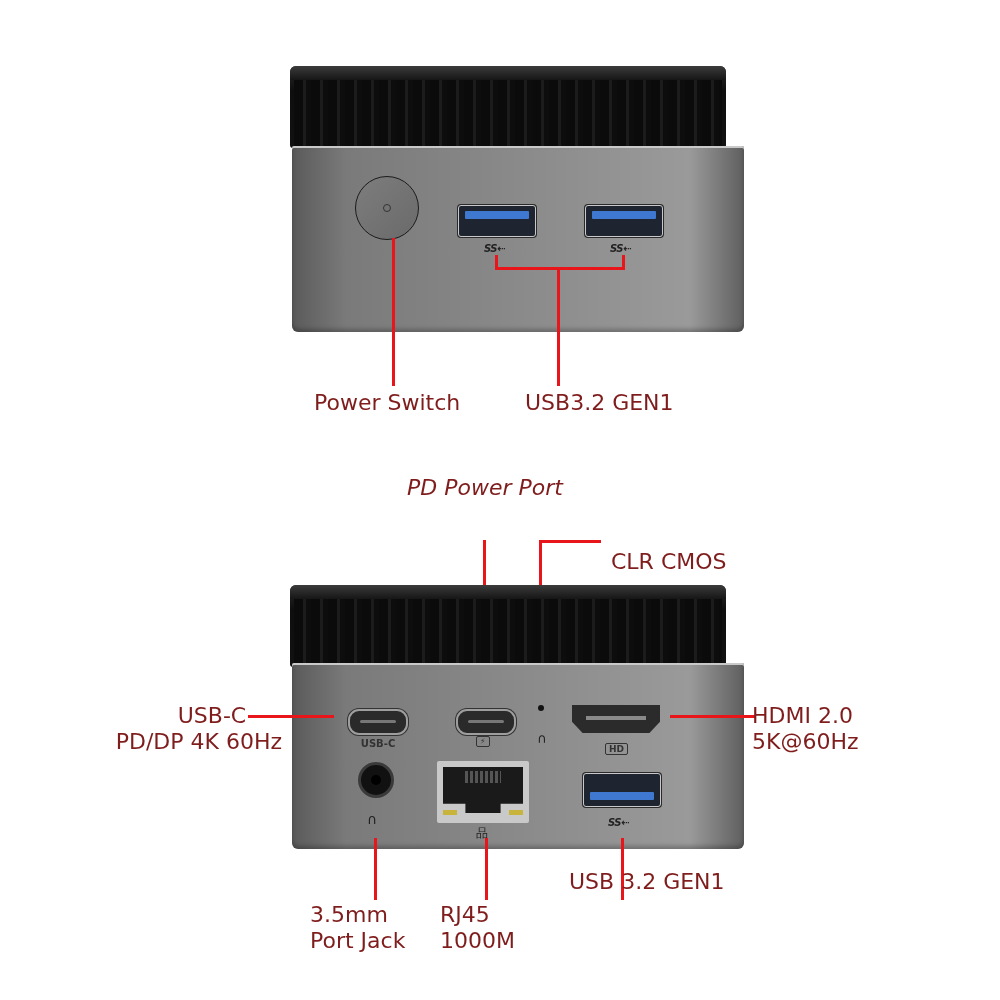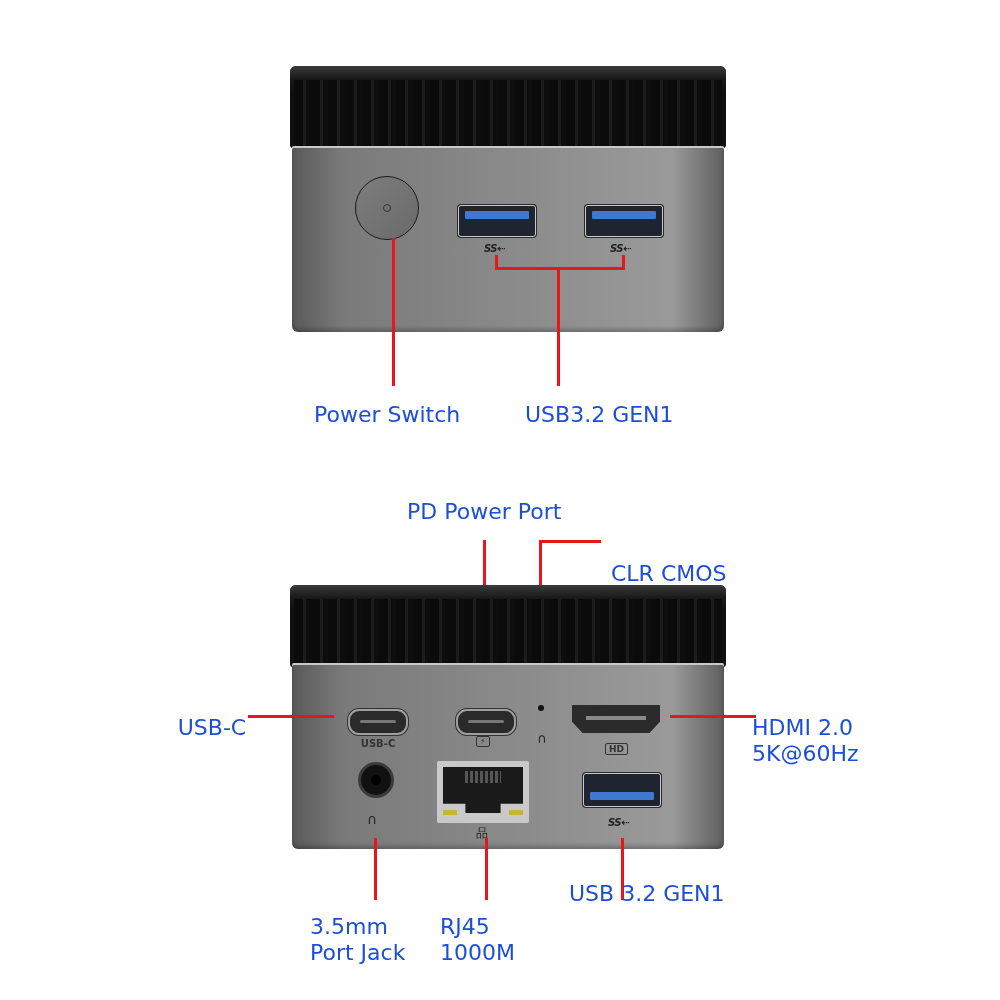--- a/index.html
+++ b/index.html
@@ -7,21 +7,21 @@
          font-family: "DejaVu Sans", "Liberation Sans", sans-serif; color: #1a1a1a; }
   .device { position: absolute; }
   .lid { position: absolute; left: 0; top: 0; border-radius: 6px 6px 3px 3px;
          background: linear-gradient(#2a2a2a, #0e0e0e 30%, #111 100%); }
   .lid-edge { position: absolute; left: 0; right: 0; top: 0; height: 14px; border-radius: 6px 6px 0 0;
               background: linear-gradient(#3b3b3b, #161616); }
   .fins { position: absolute; left: 4px; right: 4px; top: 14px; bottom: 0;
           background: repeating-linear-gradient(90deg, #0b0b0b 0 9px, #1c1c1c 9px 12px, #0d0d0d 12px 17px); }
   .shell { position: absolute; border-radius: 2px 2px 6px 6px;
            background: linear-gradient(90deg, #5a5a5a 0%, #7a7a7a 12%, #8a8a8a 50%, #9a9a9a 88%, #5f5f5f 100%);
-           box-shadow: inset 0 2px 0 #c9c9c9, inset 0 -3px 4px rgba(0,0,0,0.25); }
+           box-shadow: inset 0 2px 0 #c9c9c9, inset 0 -3px 4px rgba(0,0,0,0.25); padding-left: 20px; }
   .power-btn { position: absolute; border: 1.5px solid #1b1b1b; border-radius: 50%; background: linear-gradient(135deg,#7d7d7d,#6a6a6a); }
   .power-led { position: absolute; width: 6px; height: 6px; border: 1px solid #333; border-radius: 50%; left: 50%; top: 50%; transform: translate(-50%,-50%); }
   .usba { position: absolute; border-radius: 3px; background: #1e2530; border: 1.5px solid #c8c8c8;
           box-shadow: 0 0 0 1px #2a2a2a; }
   .usba .tongue { position: absolute; left: 6px; right: 6px; top: 5px; height: 8px; background: #3f78d0; border-radius: 1px; }
   .ss-logo { position: absolute; font-style: italic; font-size: 10px; color: #222; font-weight: bold; letter-spacing: -0.5px; }
   .usbc { position: absolute; width: 56px; height: 22px; border-radius: 11px; background: #2a2a2a; border: 2px solid #9e9e9e;
           box-shadow: 0 0 0 1px #333; }
   .usbc .slot { position: absolute; left: 10px; right: 10px; top: 9px; height: 3px; background: #777; border-radius: 2px; }
   .hdmi { position: absolute; width: 88px; height: 28px; background: #2b2b2b;
@@ -33,21 +33,21 @@
   .audio-jack .hole { position: absolute; width: 10px; height: 10px; border-radius: 50%; background: #000; left: 10px; top: 10px; }
   .rj45 { position: absolute; width: 92px; height: 62px; background: #c9c9c9; border-radius: 2px; }
   .rj45 .inner { position: absolute; left: 6px; right: 6px; top: 6px; bottom: 10px; background: #1a1a1a;
                  clip-path: polygon(0 0,100% 0,100% 80%,72% 80%,72% 100%,28% 100%,28% 80%,0 80%); }
   .rj45 .pins { position: absolute; left: 28px; right: 28px; top: 10px; height: 12px;
                 background: repeating-linear-gradient(90deg, #555 0 3px, #1a1a1a 3px 5px); }
   .rj45 .led { position: absolute; bottom: 8px; width: 14px; height: 5px; background: #c8b43a; }
   .cmos-hole { position: absolute; width: 6px; height: 6px; border-radius: 50%; background: #111; }
   .icon-glyph { position: absolute; font-size: 13px; color: #222; }
   .red-line { position: absolute; background: #e8151b; }
-  .label { position: absolute; font-size: 22px; color: #1d4ed8; white-space: nowrap; line-height: 28px; margin-top: 12px; }
+  .label { position: absolute; font-size: 22px; color: #7f1d1d; white-space: nowrap; line-height: 28px; }
   .label.center { }
   .label.right { text-align: right; }
 </style>
 </head>
 <body>
 
 <div class="device" style="left:290px; top:66px; width:436px; height:266px;">
   <div class="lid" style="width:436px; height:82px;">
     <div class="lid-edge"></div>
     <div class="fins"></div>
@@ -69,21 +69,21 @@
 
 <div class="red-line" style="left:392px; top:238px; width:3px; height:148px;"></div>
 <div class="red-line" style="left:495px; top:255px; width:3px; height:14px;"></div>
 <div class="red-line" style="left:622px; top:255px; width:3px; height:14px;"></div>
 <div class="red-line" style="left:495px; top:267px; width:130px; height:3px;"></div>
 <div class="red-line" style="left:557px; top:267px; width:3px; height:119px;"></div>
 
 <div class="label" style="left:314px; top:389px;">Power Switch</div>
 <div class="label" style="left:525px; top:389px;">USB3.2 GEN1</div>
 
-<div class="label" style="left:407px; top:486px;">PD Power Port</div>
+<div class="label" style="left:407px; top:474px;font-style:italic;">PD Power Port</div>
 <div class="label" style="left:611px; top:548px;">CLR CMOS</div>
 
 <div class="red-line" style="left:483px; top:540px; width:3px; height:168px;"></div>
 <div class="red-line" style="left:539px; top:540px; width:62px; height:3px;"></div>
 <div class="red-line" style="left:539px; top:540px; width:3px; height:150px;"></div>
 
 <div class="device" style="left:290px; top:585px; width:436px; height:264px;">
   <div class="lid" style="width:436px; height:82px;">
     <div class="lid-edge"></div>
     <div class="fins"></div>
@@ -129,20 +129,21 @@
 </div>
 
 <div class="red-line" style="left:248px; top:715px; width:86px; height:3px;"></div>
 <div class="red-line" style="left:670px; top:715px; width:86px; height:3px;"></div>
 <div class="red-line" style="left:374px; top:838px; width:3px; height:62px;"></div>
 <div class="red-line" style="left:485px; top:838px; width:3px; height:62px;"></div>
 <div class="red-line" style="left:621px; top:838px; width:3px; height:62px;"></div>
 
 <div class="label right" style="left:112px; top:703px; width:170px; line-height:26px;">
   <div style="text-align:center; padding-left:30px;">USB-C</div>
+  <div>PD/DP 4K 60Hz</div>
 </div>
 
 <div class="label center" style="left:752px; top:703px; width:130px; line-height:26px;">
   <div>HDMI 2.0</div>
   <div>5K@60Hz</div>
 </div>
 
 <div class="label center" style="left:310px; top:902px; width:130px; line-height:26px;">
   <div>3.5mm</div>
   <div>Port Jack</div>

